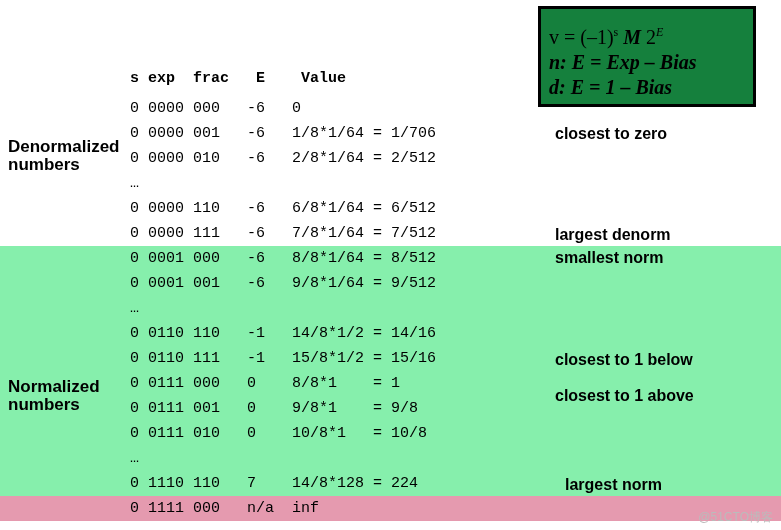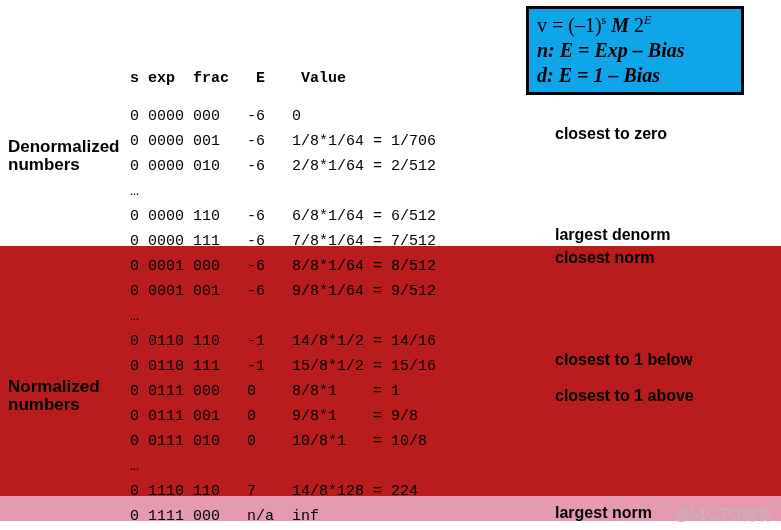--- a/index.html
+++ b/index.html
@@ -9,26 +9,26 @@
     width: 781px;
     height: 530px;
     background: #fff;
     font-family: "Courier New", monospace;
     font-size: 15px;
     position: relative;
     overflow: hidden;
   }
   .formula-box {
     position: absolute;
-    right: 37px;
+    right: 25px;
     top: 6px;
     width: 218px;
     border: 3px solid #000;
-    background: #0ea5e9;
-    padding: 4px 8px 4px 8px;
+    background: #15803d;
+    padding: 16px 8px 4px 8px;
     font-family: "Times New Roman", Georgia, serif;
     font-size: 20px;
     line-height: 1.25;
     z-index: 10;
   }
   .formula-box .sup { font-size: 12px; vertical-align: super; }
   .formula-box .it { font-style: italic; }
   .formula-box .bi { font-weight: bold; font-style: italic; }
   .header-row {
     position: absolute;
@@ -42,27 +42,26 @@
     top: 96px;
     left: 0;
     width: 781px;
   }
   .row {
     height: 25px;
     line-height: 25px;
     white-space: pre;
     position: relative;
   }
-  .bg-yellow { background: #b91c1c; }
+  .bg-yellow { background: #86efac; }
   .bg-pink   { background: #e59aaf; }
   .cells {
     position: absolute;
     left: 130px;
     white-space: pre;
-    margin-top: 8px;
   }
   .side-label {
     position: absolute;
     font-family: Liberation Sans, sans-serif;
     font-size: 17px;
     color: #000;
     line-height: 1.1;
   }
   .left-label { left: 8px; width: 115px; font-weight: 600; }
   .right-note {
@@ -72,21 +71,21 @@
     font-weight: 600;
     color: #000;
     left: 555px;
     text-align: right;
   }
   .watermark {
     position: absolute;
     right: 8px;
     bottom: 4px;
     font-family: Arial, sans-serif;
-    font-size: 16px;
+    font-size: 12px;
     color: #bbb;
   }
 </style>
 </head>
 <body>
 
 <div class="formula-box">
   <div>
     <span>v = (–1)</span><span class="sup">s</span><span class="bi"> M </span><span>2</span><span class="sup it">E</span>
   </div>
@@ -117,18 +116,18 @@
   </div>
 
 <div class="side-label left-label" style="top:138px;">Denormalized</div>
 <div class="side-label left-label" style="top:156px;">numbers</div>
 
 <div class="side-label left-label" style="top:378px;">Normalized</div>
 <div class="side-label left-label" style="top:396px;">numbers</div>
 
 <div class="right-note" style="top:125px;">closest to zero</div>
 <div class="right-note" style="top:226px;">largest denorm</div>
-<div class="right-note" style="top:249px;">closest norm</div>
+<div class="right-note" style="top:249px;">smallest norm</div>
 <div class="right-note" style="top:351px;">closest to 1 below</div>
 <div class="right-note" style="top:387px;">closest to 1 above</div>
-<div class="right-note" style="top:504px;">largest norm</div>
+<div class="right-note" style="top:476px;margin-left:10px;">largest norm</div>
 
 <div class="watermark">@51CTO博客</div>
 
 </body></html>

